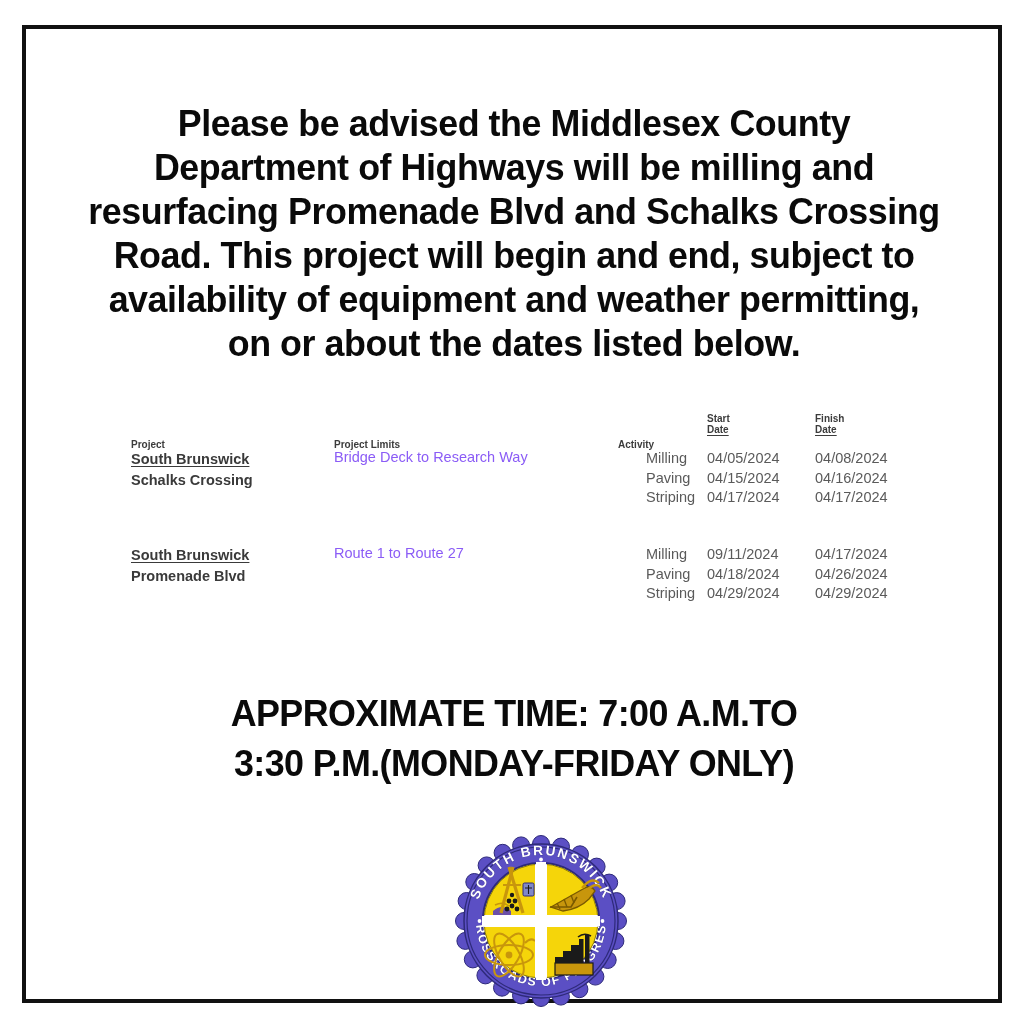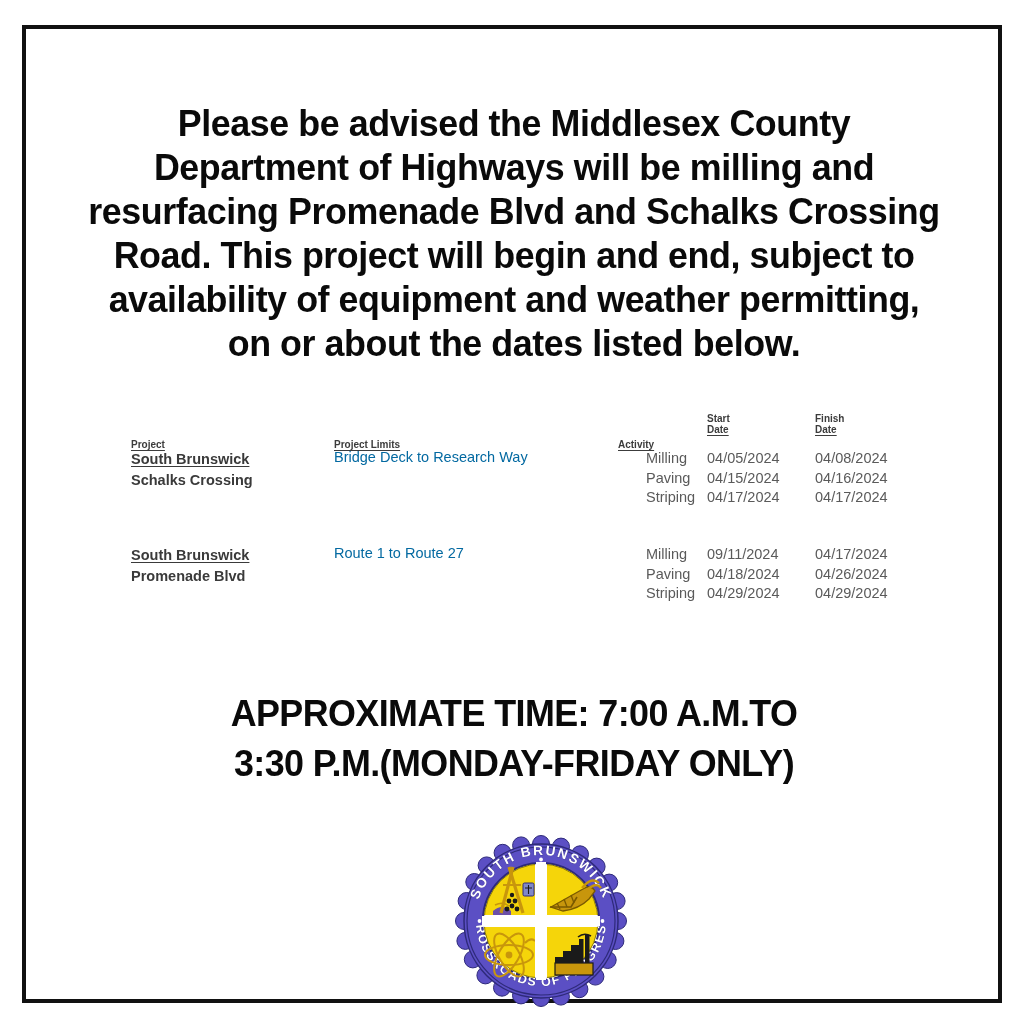--- a/index.html
+++ b/index.html
@@ -66,21 +66,20 @@
     height: 62px;
   }
   .sched-header .col {
     position: absolute;
     font-size: 10px;
     font-weight: 700;
     color: #3c3c3c;
     white-space: nowrap;
   }
   .col-underline {
-    text-decoration: underline;
     text-underline-offset: 2px;
   }
   .stack-top {
     display: block;
     font-weight: 700;
     text-decoration: none;
   }
   .stack-bot {
     display: block;
     font-weight: 700;
@@ -117,21 +116,21 @@
     text-underline-offset: 2px;
   }
   .c-project .pname2 {
     display: block;
   }
 
   .c-limits {
     left: 228px;
     top: 0px;
     font-weight: 400;
-    color: #0369a1;
+    color: #8b5cf6;
   }
 
   .c-activity { left: 512px; top: 0px; margin-left: 28px; }
   .c-start    { left: 601px; top: 0px; }
   .c-finish   { left: 709px; top: 0px; }
 
   .c-activity .aline,
   .c-start .aline,
   .c-finish .aline {
     display: block;

